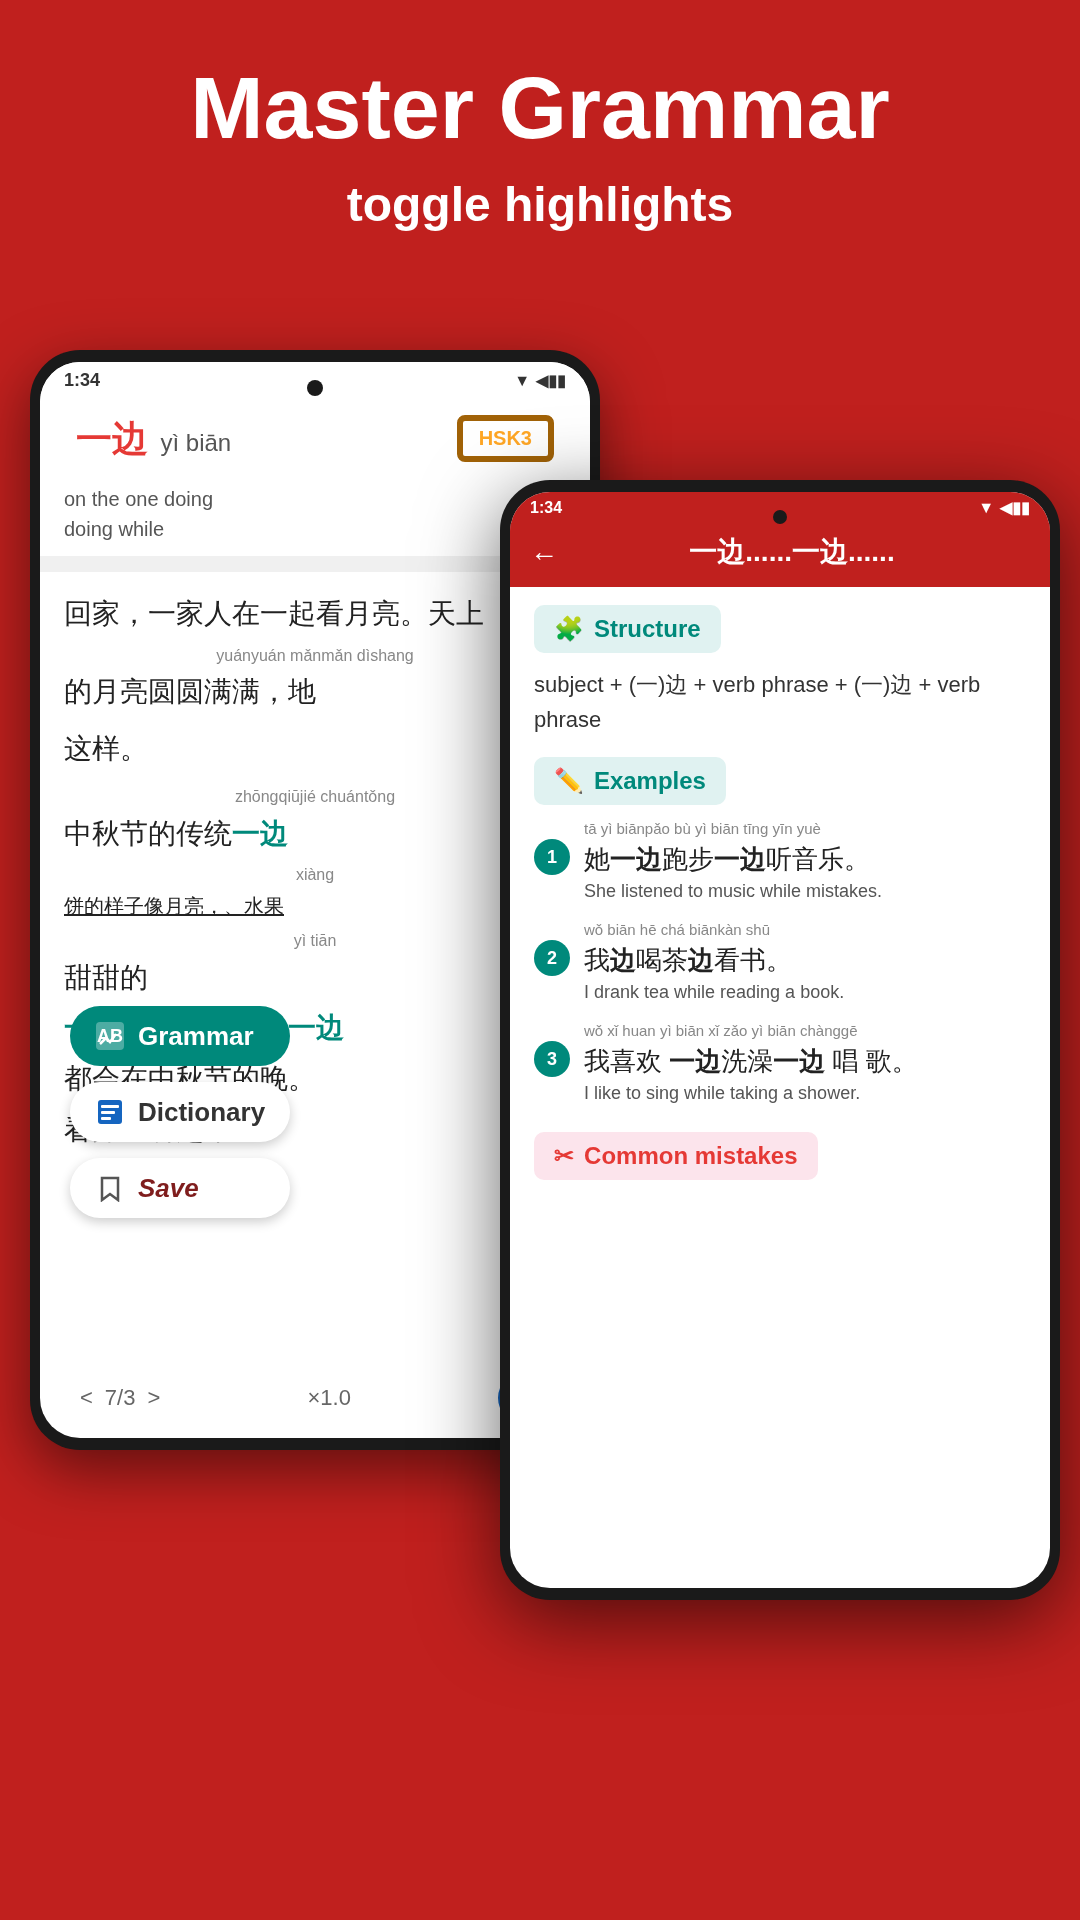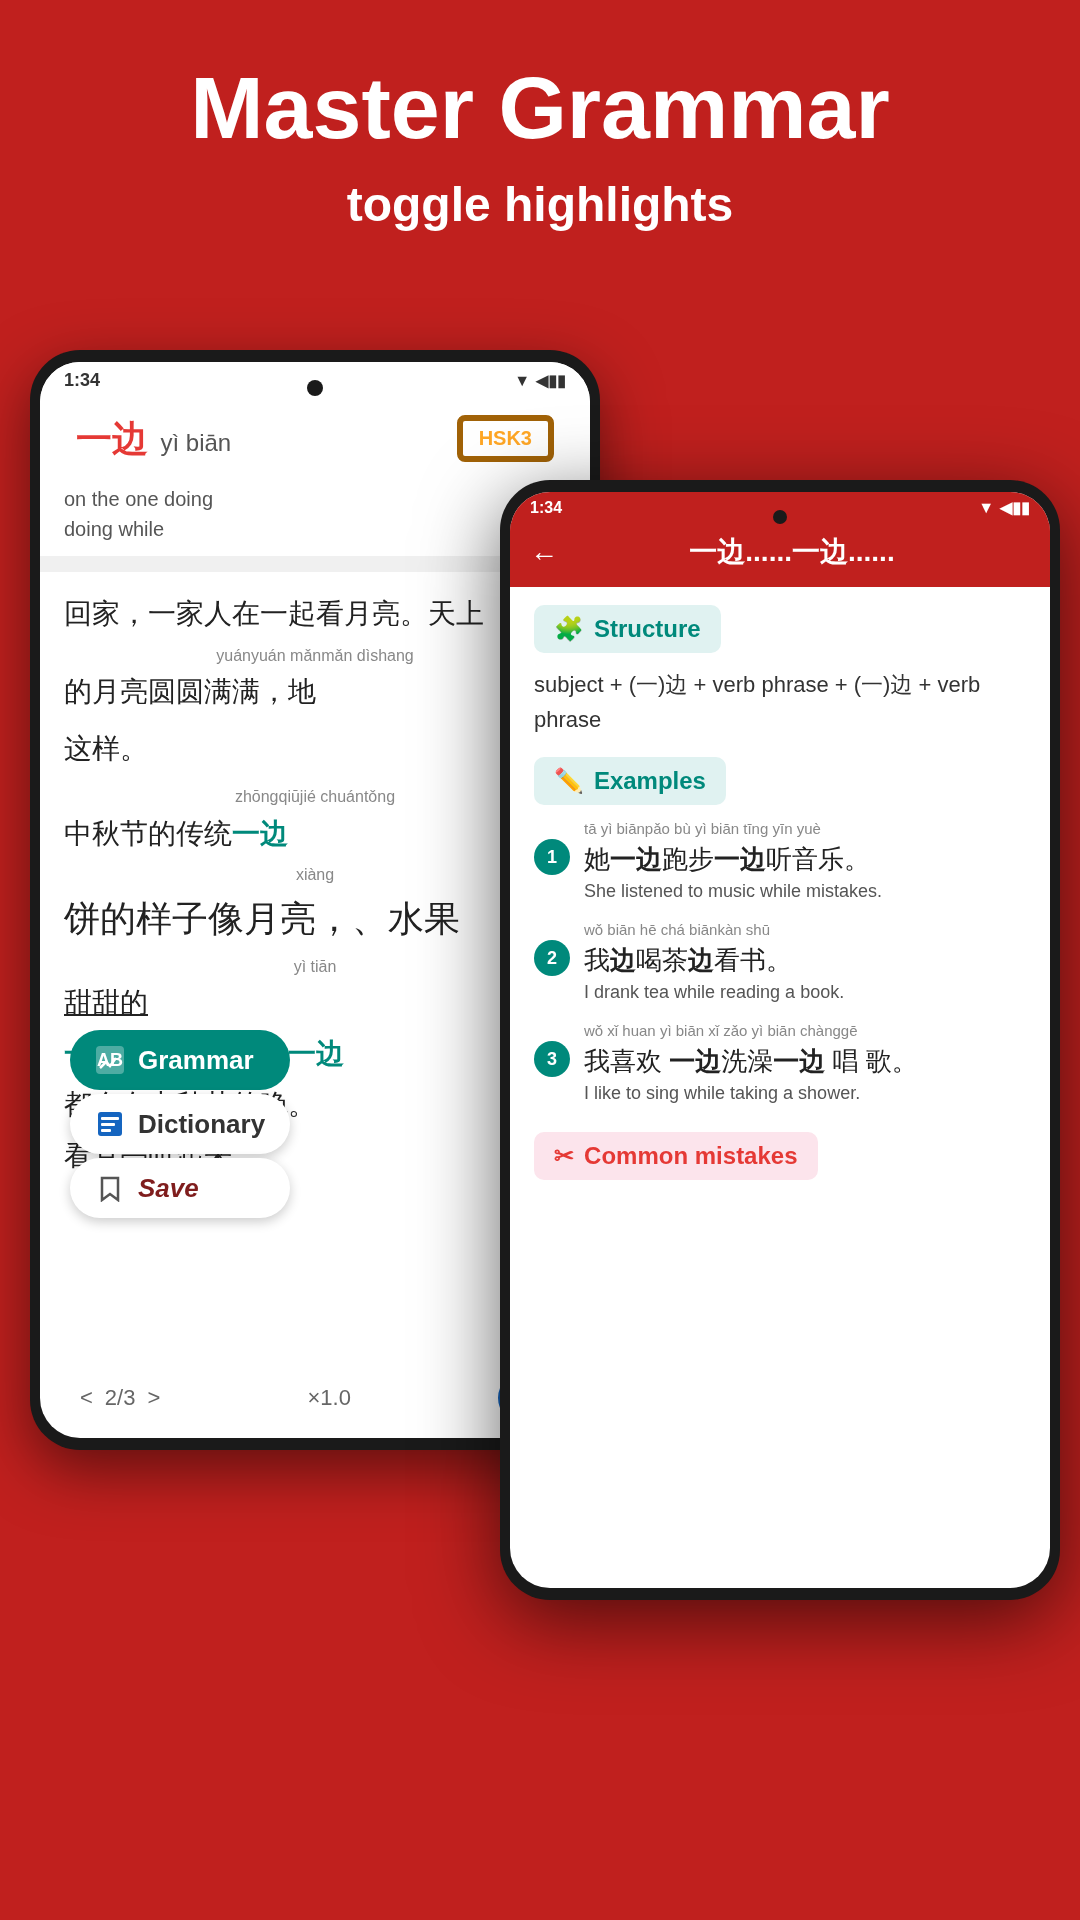--- a/index.html
+++ b/index.html
@@ -161,21 +161,21 @@
       font-weight: 700;
     }
 
     
     .popup-menu {
       position: absolute;
       bottom: 220px;
       left: 30px;
       display: flex;
       flex-direction: column;
-      gap: 4px;
+      gap: 16px;
       z-index: 20;
     }
 
     .popup-item {
       display: flex;
       align-items: center;
       gap: 12px;
       padding: 14px 24px;
       border-radius: 30px;
       font-size: 26px;
@@ -464,25 +464,25 @@
       <div class="text-content">
         <div style="font-size:28px; margin-bottom:6px;">回家，一家人在一起看月亮。天上</div>
         <div class="text-pinyin-line">yuányuán mǎnmǎn dìshang</div>
         <div style="font-size:28px; margin-bottom:12px;">的月亮圆圆满满，地</div>
         <div style="font-size:28px; margin-bottom:12px;">这样。</div>
         <div class="text-pinyin-line">zhōngqiūjié chuántǒng</div>
         <div style="font-size:28px; margin-bottom:6px;">
           <span>中秋节的传统</span><span class="highlighted-text">一边</span>
         </div>
         <div class="text-pinyin-line">xiàng</div>
-        <div style="font-size:36px; margin-bottom:6px;">
+        <div style="font-size:20px; margin-bottom:6px;text-decoration:underline;">
           <span>饼的样子像月亮，</span><span>、水果</span>
         </div>
         <div class="text-pinyin-line">yì tiān</div>
-        <div style="font-size:28px; margin-bottom:6px;text-decoration:underline;">
+        <div style="font-size:28px; margin-bottom:6px;">
           <span>甜甜的</span>
         </div>
         <div style="font-size:28px; margin-bottom:6px;">
           <span class="highlighted-text">一边</span><span>吃月饼喝茶，</span><span class="highlighted-text">一边</span>
         </div>
         <div style="font-size:28px; margin-bottom:6px;">都会在中秋节的晚。</div>
         <div style="font-size:28px;">看月亮听起来</div>
       </div>
 
       <div class="popup-menu">
@@ -513,21 +513,21 @@
               <path d="M6 4 L22 4 L22 26 L14 20 L6 26 Z" fill="none" stroke="#555" stroke-width="2.5"></path>
             </svg>
           </div>
           <span>Save</span>
         </div>
       </div>
 
       <div class="bottom-nav">
         <div class="nav-page-controls">
           <span>&lt;</span>
-          <span>2/3</span>
+          <span>7/3</span>
           <span>&gt;</span>
         </div>
         <div class="nav-speed">×1.0</div>
         <div class="nav-play">
           <svg width="24" height="24" viewBox="0 0 24 24">
             <polygon points="8,4 20,12 8,20" fill="white"></polygon>
           </svg>
         </div>
       </div>
     </div>

